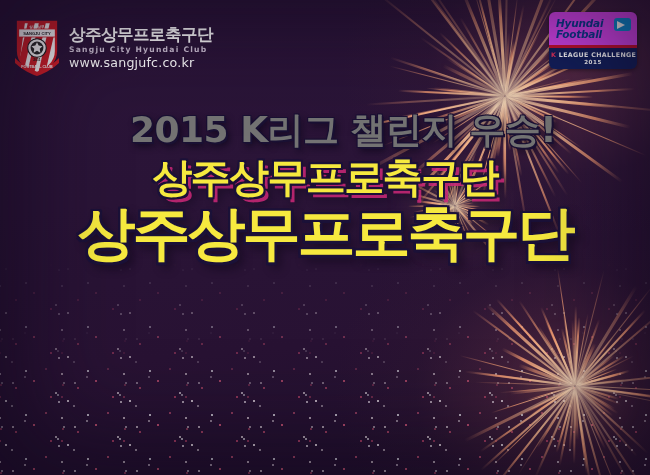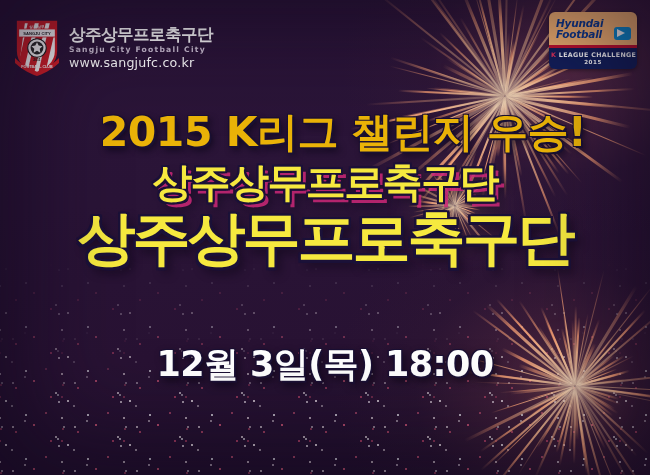--- a/index.html
+++ b/index.html
@@ -126,24 +126,24 @@
     position: absolute;
     right: 13px;
     top: 12px;
     width: 88px;
     z-index: 6;
     border-radius: 6px;
     overflow: hidden;
     box-shadow: 0 1px 4px rgba(0,0,0,.45);
   }
   .sponsor-top {
-    background: #fdba74;
+    background: #d946ef;
     padding: 6px 6px 5px 7px;
     display: flex;
-    align-items: flex-end;
+    align-items: flex-start;
     justify-content: space-between;
     gap: 3px;
   }
   .sponsor-name {
     font-size: 10.5px;
     font-weight: 700;
     font-style: italic;
     color: #0b3a8f;
     line-height: 1.04;
     letter-spacing: -0.2px;
@@ -193,22 +193,22 @@
     top: 112px;
     z-index: 5;
     text-align: center;
   }
   .line {
     line-height: 1;
     white-space: nowrap;
     font-weight: 700;
   }
   .line-1 {
-    font-size: 41px;
-    color: #eab308;
+    font-size: 36px;
+    color: #737373;
     letter-spacing: -0.5px;
     text-shadow:
       2px 2px 0 #191033, -1px -1px 0 #191033,
       1px -1px 0 #191033, -1px 1px 0 #191033,
       3px 4px 7px rgba(10,5,22,.8);
     margin-left: 36px;
   }
   .line-2 {
     font-size: 40px;
     margin-top: 9px;
@@ -507,21 +507,21 @@
           <path d="M23 24.2 l1.7 3.4 3.8 .55 -2.75 2.7 .65 3.8 -3.4 -1.8 -3.4 1.8 .65 -3.8 -2.75 -2.7 3.8 -.55 z" fill="#ffffff"></path>
           <text x="23" y="42.5" font-size="3.4" font-weight="bold" fill="#1c1c1c" text-anchor="middle" font-family="'Liberation Sans',sans-serif">2011</text>
         </g>
         <path d="M4 4 H42 V33 C42 45 32 52 23 55 C14 52 4 45 4 33 Z" fill="none" stroke="#d51f28" stroke-width="2.3"></path>
         <path d="M1 40 C9 48 16 52 23 54 C30 52 37 48 45 40 L45 45 C36 53 29 56 23 58 C17 56 10 53 1 45 Z" fill="#d51f28"></path>
         <text x="23" y="49.6" font-size="3.7" font-weight="bold" fill="#ffffff" text-anchor="middle" font-family="'Liberation Sans',sans-serif">FOOTBALL CLUB</text>
       </svg>
     </div>
     <div class="logo-text">
       <div class="logo-kr">상주상무프로축구단</div>
-      <div class="logo-en">Sangju City Football City</div>
+      <div class="logo-en">Sangju City Hyundai Club</div>
       <div class="logo-url">www.sangjufc.co.kr</div>
     </div>
   </div>
 
   <div class="sponsor">
     <div class="sponsor-top">
       <div class="sponsor-name">
         <div>Hyundai</div>
         <div>Football</div>
       </div>
@@ -534,17 +534,16 @@
     </div>
   </div>
 
   <div class="stack">
     <div class="line line-1">2015 K리그 챌린지 우승!</div>
     <div class="line line-2">상주상무프로축구단</div>
     <div class="line line-3">상주상무프로축구단</div>
   </div>
 
   <div class="info">
-    <div class="line info-date">12월 3일(목) 18:00</div>
   </div>
 
   <div class="vignette"></div>
 </div>
 
 </body></html>

